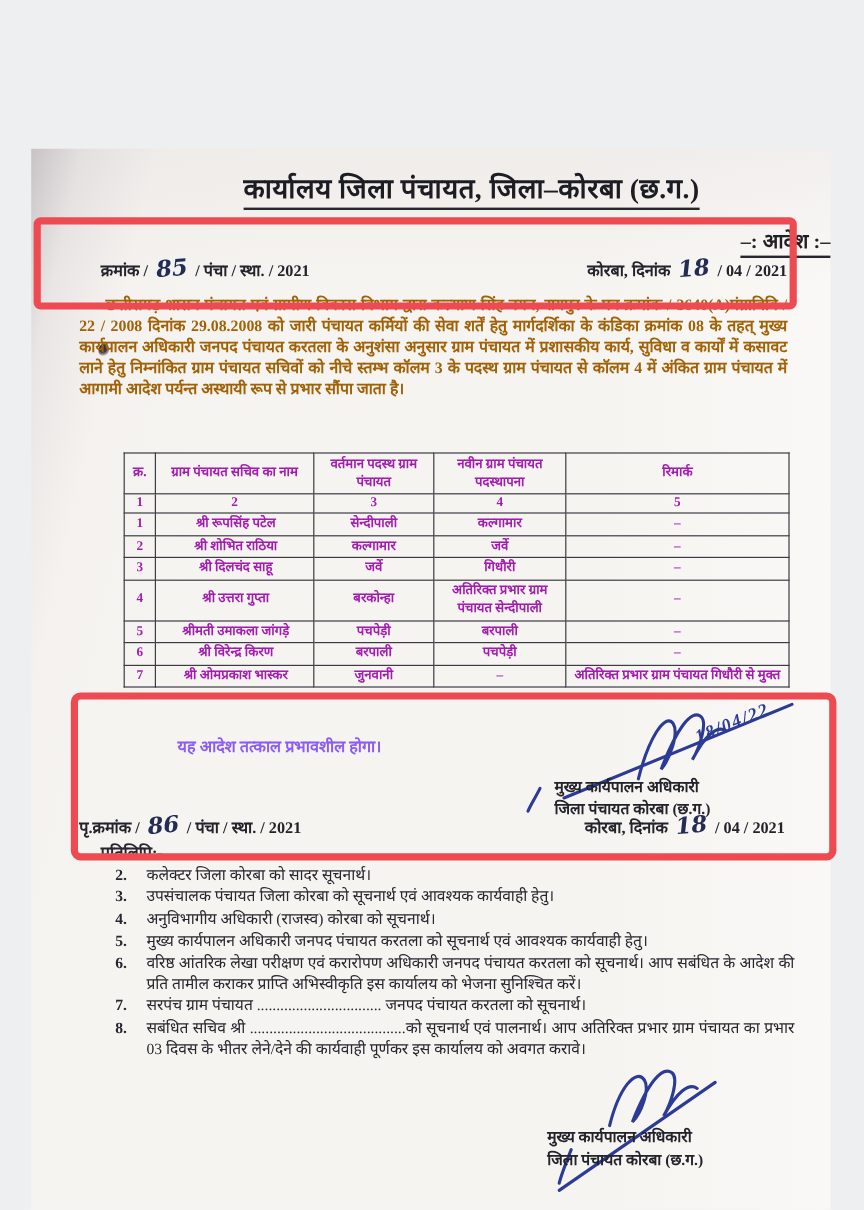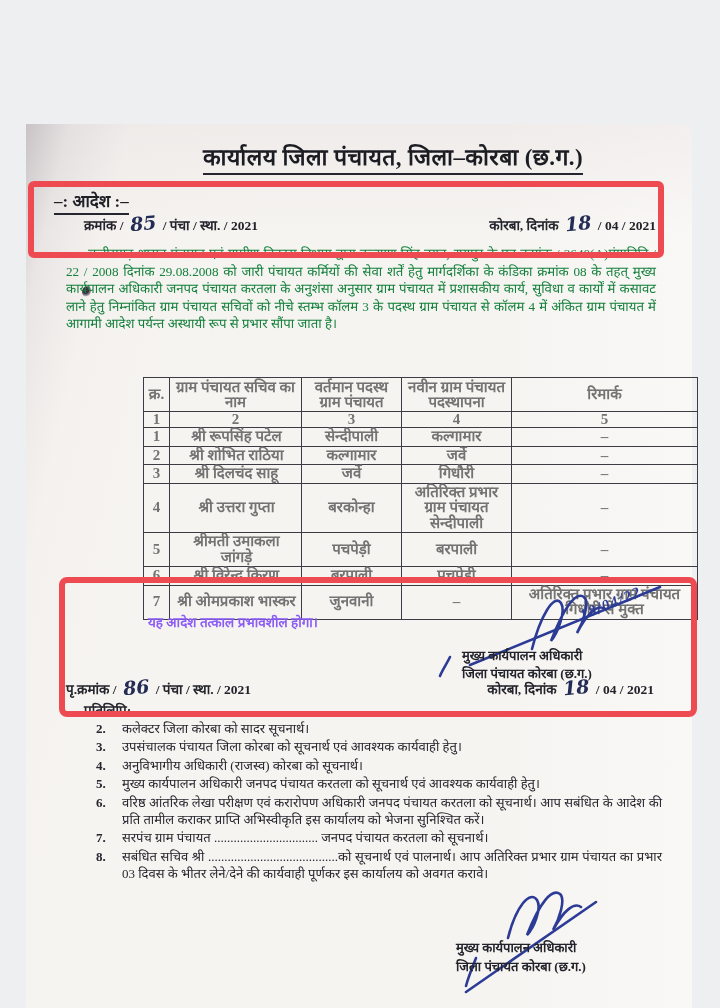--- a/index.html
+++ b/index.html
@@ -19,31 +19,31 @@
     background:
       linear-gradient(103deg, rgba(148,138,146,.42) 0%, rgba(204,196,201,.30) 5%, rgba(236,231,229,.16) 12%, rgba(255,255,255,0) 24%),
       linear-gradient(180deg, rgba(214,207,210,.22) 0px, rgba(255,255,255,0) 110px),
       linear-gradient(90deg, rgba(255,255,255,0) 70%, rgba(252,251,249,.6) 100%);
   }
   .speck{position:absolute;left:56px;top:162px;width:9px;height:11px;border-radius:60% 40% 55% 45%;
     background:radial-gradient(circle at 40% 40%, #3a3340 0 35%, rgba(90,80,90,.55) 60%, rgba(120,110,120,0) 75%);}
   .doc-title{position:absolute;left:0;right:0;top:16px;text-align:center;padding-left:68px;
     font-size:23px;font-weight:bold;color:#1c1c23;letter-spacing:.4px;white-space:nowrap;}
   .doc-title span{display:inline-block;border-bottom:2.5px solid #26262e;padding-bottom:1px;}
-  .order-heading{position:absolute;left:0;right:0;top:65px;text-align:left;padding-left:28px;
+  .order-heading{position:absolute;left:0;right:0;top:65px;text-align:right;padding-left:28px;
     font-size:17px;font-weight:bold;color:#1f1f26;}
   .order-heading span{display:inline-block;border-bottom:2px solid #26262e;padding-bottom:1px;}
   .row-flex{display:flex;justify-content:space-between;align-items:flex-end;}
   .ref-row{position:absolute;top:92px;left:58px;right:36px;font-size:13.5px;font-weight:600;color:#23232b;}
   .ink-num{font-family:"DejaVu Serif",serif;font-style:italic;font-weight:bold;color:var(--ink-dark);
     font-size:19px;display:inline-block;transform:rotate(-5deg);padding:0 3px;line-height:10px;}
   .intro{position:absolute;top:121px;left:40px;width:590px;font-size:13.2px;line-height:17.6px;
-    text-align:justify;text-indent:22px;font-weight:400;color:#15803d;}
+    text-align:justify;text-indent:22px;font-weight:700;color:#a16207;}
   .tbl-wrap{position:absolute;left:77px;top:253px;width:554px;}
-  table{border-collapse:collapse;width:100%;font-size:15px;color:#737373;table-layout:fixed;margin-left:40px;}
+  table{border-collapse:collapse;width:100%;font-size:11px;color:#a21caf;table-layout:fixed;}
   th,td{border:1.4px solid #3c3c44;padding:1px 4px;font-weight:600;}
   th{font-weight:bold;line-height:14.5px;text-align:center;vertical-align:middle;padding:2px 2px;}
   td{text-align:center;line-height:15.5px;}
   td.c1{text-align:center;padding-left:6px;}
   tr.numrow td{font-weight:bold;line-height:13px;}
   .effect-note{position:absolute;top:489px;left:122px;font-size:13.5px;font-weight:bold;color:#8b5cf6;}
   .sig-block{position:absolute;}
   .mid-sig{top:455px;left:400px;width:250px;height:130px;}
   .bot-sig{top:756px;left:420px;width:220px;height:128px;}
   .sig-svg{position:absolute;left:0;top:0;color:var(--ink-blue);}

